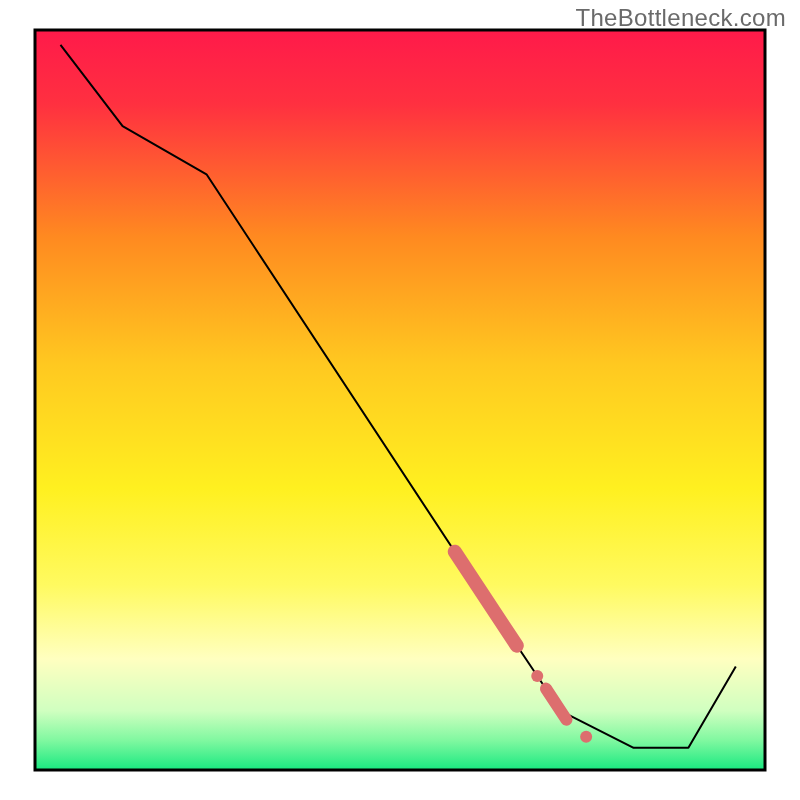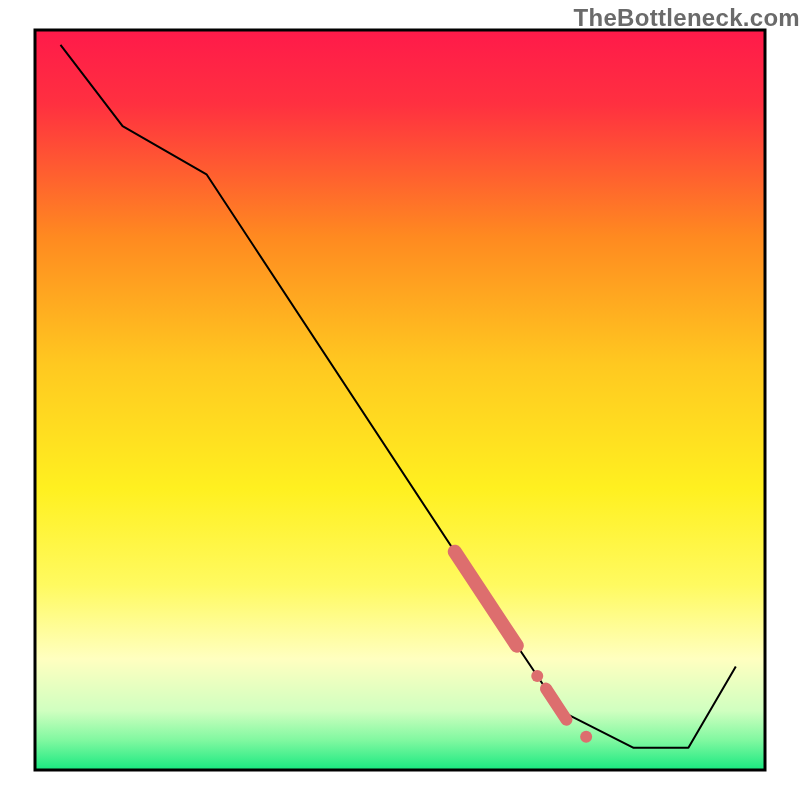--- a/index.html
+++ b/index.html
@@ -11,23 +11,23 @@
     font-family: Arial, Helvetica, sans-serif;
   }
   .chart-container {
     position: relative;
     width: 800px;
     height: 800px;
   }
   .watermark {
     position: absolute;
     top: 4px;
-    right: 0;
+    right: 14px;
     font-size: 24px;
-    font-weight: bold;
+    font-weight: normal;
     color: #6a6a6a;
     letter-spacing: 0.3px;
     z-index: 10;
   }
   svg {
     position: absolute;
     top: 0;
     left: 0;
   }
 </style>

